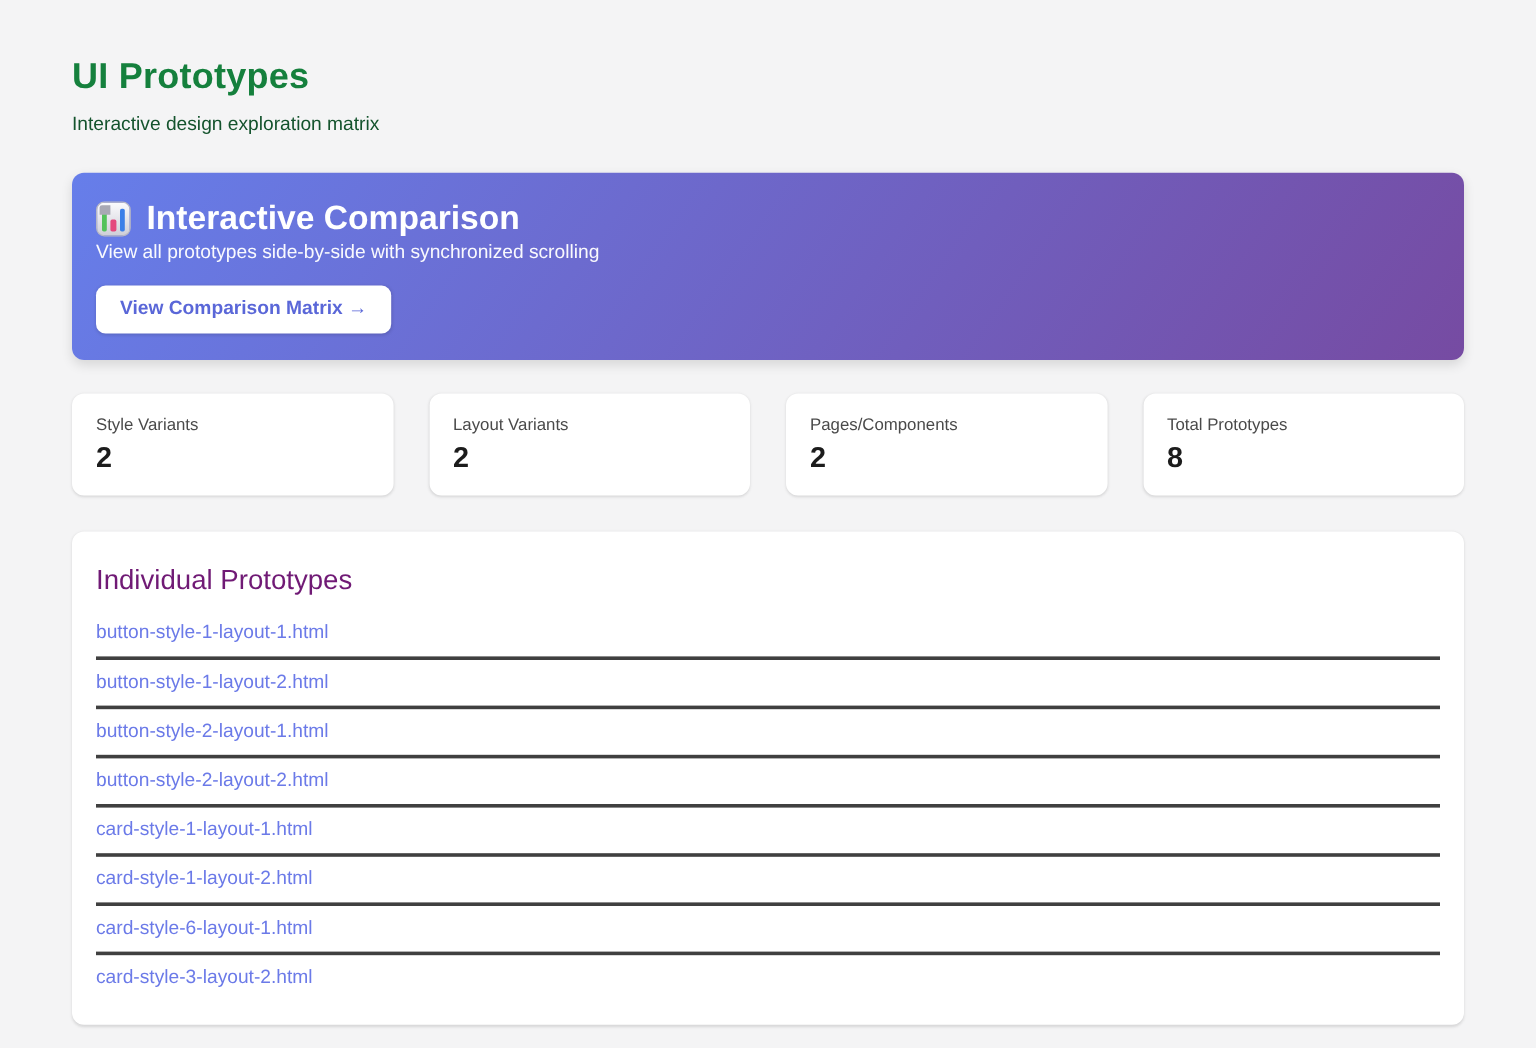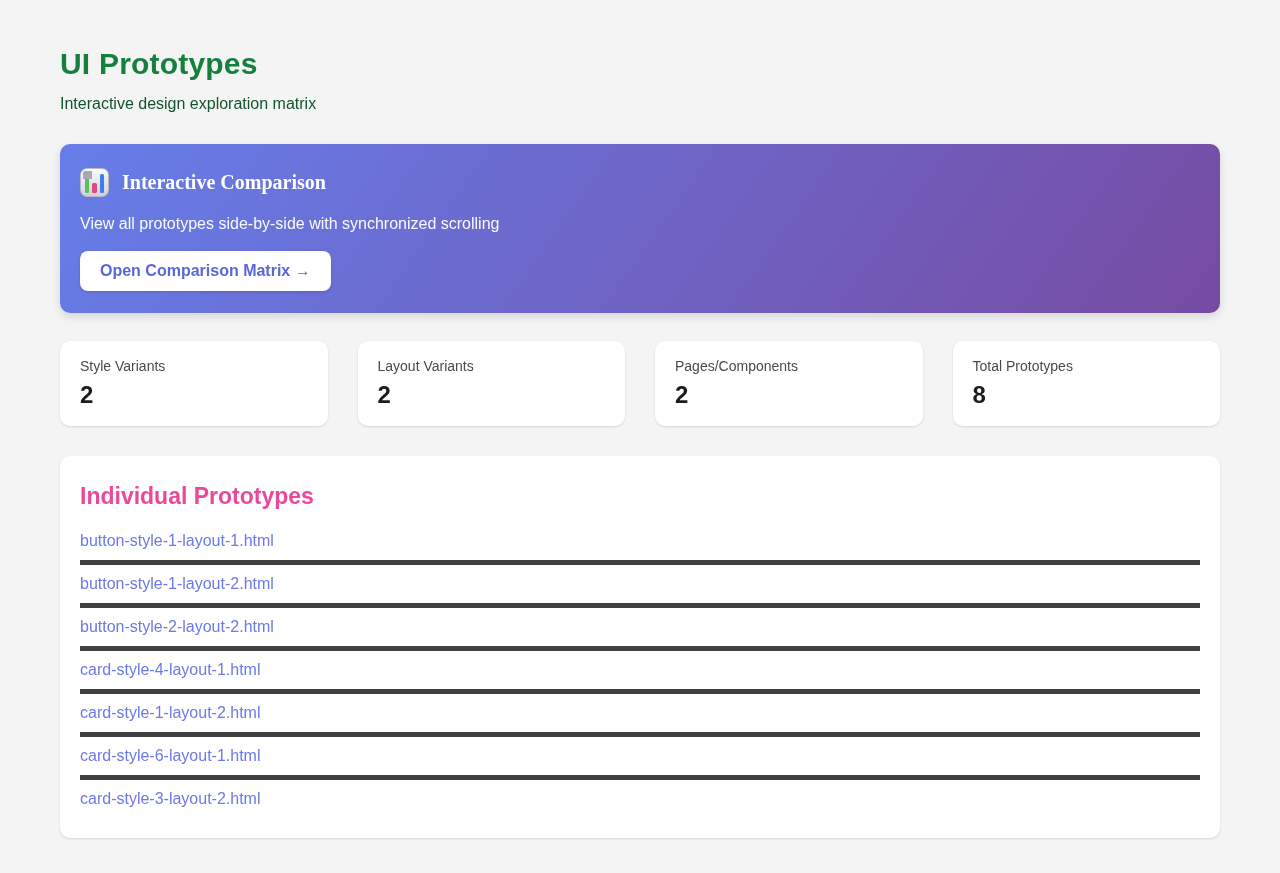--- a/index.html
+++ b/index.html
@@ -44,24 +44,23 @@
     background: linear-gradient(125deg, var(--grad-start) 0%, var(--grad-end) 100%);
     color: #ffffff;
     box-shadow: 0 4px 10px rgba(0,0,0,0.12);
   }
   .banner-title-row {
     display: flex;
     align-items: center;
     gap: 13px;
   }
   .banner-title {
-    font-size: 20px;
+    font-size: 28px;
     font-weight: 700;
     line-height: 30px;
-    font-family: Liberation Serif, serif;
   }
   
   .chart-icon {
     position: relative;
     width: 29px;
     height: 29px;
     background: linear-gradient(180deg, #fbfbfd 0%, #cfcfd8 100%);
     border: 1px solid #b9b9c4;
     border-radius: 7px;
     display: flex;
@@ -78,21 +77,21 @@
     width: 9px;
     height: 8px;
     background: #a8a8b4;
     border-radius: 2px 0 0 0;
   }
   .chart-icon .bar { width: 5px; border-radius: 1.5px; }
   .chart-icon .bar.green { height: 16px; background: #53c25b; }
   .chart-icon .bar.pink  { height: 10px; background: #e4487d; }
   .chart-icon .bar.blue  { height: 19px; background: #3b7fe8; }
   .banner-desc {
-    margin-top: 17px;
+    margin-top: 4px;
     font-size: 16px;
     line-height: 20px;
     color: rgba(255,255,255,0.96);
   }
   .banner-button {
     margin-top: 17px;
     display: inline-block;
     background: #ffffff;
     color: var(--btn-text);
     font-family: inherit;
@@ -133,36 +132,36 @@
   
   .list-card {
     margin-top: 30px;
     background: #ffffff;
     border-radius: 10px;
     padding: 26px 20px 20px 20px;
     box-shadow: 0 1px 3px rgba(0,0,0,0.08), 0 1px 2px rgba(0,0,0,0.05);
   }
   .list-heading {
     font-size: 23px;
-    font-weight: 700;
+    font-weight: 400;
     line-height: 28px;
-    color: #ec4899;
+    color: #701a75;
   }
   .proto-list {
     margin-top: 12px;
     list-style: none;
     margin-left: 0;
     margin-bottom: 0;
     padding: 0;
   }
   .proto-row {
     padding: 10px 0;
   }
   .proto-row:not(:last-child) {
-    border-bottom: 5px solid #404040;
+    border-bottom: 3px solid #404040;
   }
   .proto-link {
     color: var(--link);
     text-decoration: none;
     font-size: 16px;
     line-height: 18px;
     cursor: pointer;
   }
 </style>
 </head>
@@ -177,21 +176,21 @@
     <div class="banner-title-row">
       <span class="chart-icon">
         <span class="block"></span>
         <span class="bar green"></span>
         <span class="bar pink"></span>
         <span class="bar blue"></span>
       </span>
       <span class="banner-title">Interactive Comparison</span>
     </div>
     <div class="banner-desc">View all prototypes side-by-side with synchronized scrolling</div>
-    <button class="banner-button">Open Comparison Matrix →</button>
+    <button class="banner-button">View Comparison Matrix →</button>
   </div>
 
   <div class="stats-row">
     <div class="stat-card">
       <div class="stat-label">Style Variants</div>
       <div class="stat-value">2</div>
     </div>
     <div class="stat-card">
       <div class="stat-label">Layout Variants</div>
       <div class="stat-value">2</div>
@@ -209,24 +208,27 @@
   <div class="list-card">
     <div class="list-heading">Individual Prototypes</div>
     <ul class="proto-list">
       <li class="proto-row">
         <a class="proto-link">button-style-1-layout-1.html</a>
       </li>
       <li class="proto-row">
         <a class="proto-link">button-style-1-layout-2.html</a>
       </li>
       <li class="proto-row">
+        <a class="proto-link">button-style-2-layout-1.html</a>
+      </li>
+      <li class="proto-row">
         <a class="proto-link">button-style-2-layout-2.html</a>
       </li>
       <li class="proto-row">
-        <a class="proto-link">card-style-4-layout-1.html</a>
+        <a class="proto-link">card-style-1-layout-1.html</a>
       </li>
       <li class="proto-row">
         <a class="proto-link">card-style-1-layout-2.html</a>
       </li>
       <li class="proto-row">
         <a class="proto-link">card-style-6-layout-1.html</a>
       </li>
       <li class="proto-row">
         <a class="proto-link">card-style-3-layout-2.html</a>
       </li>

